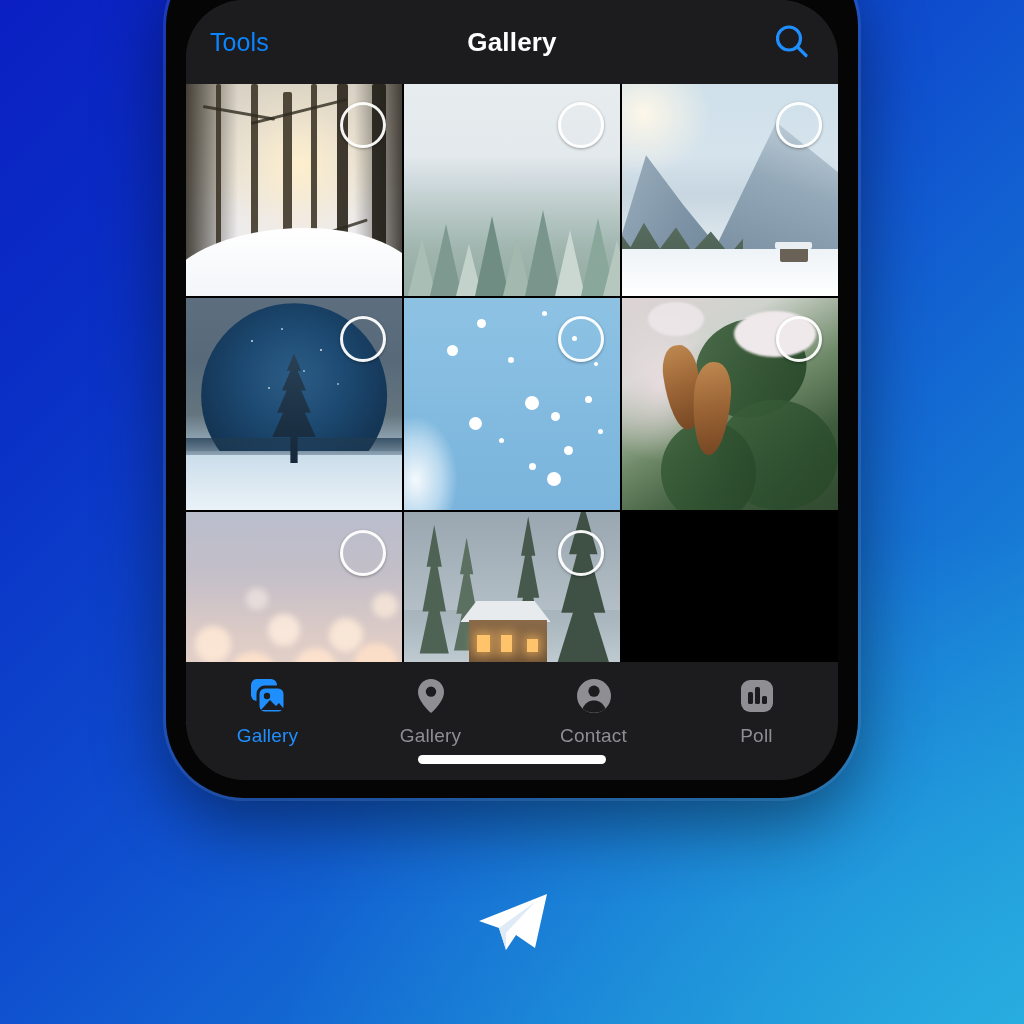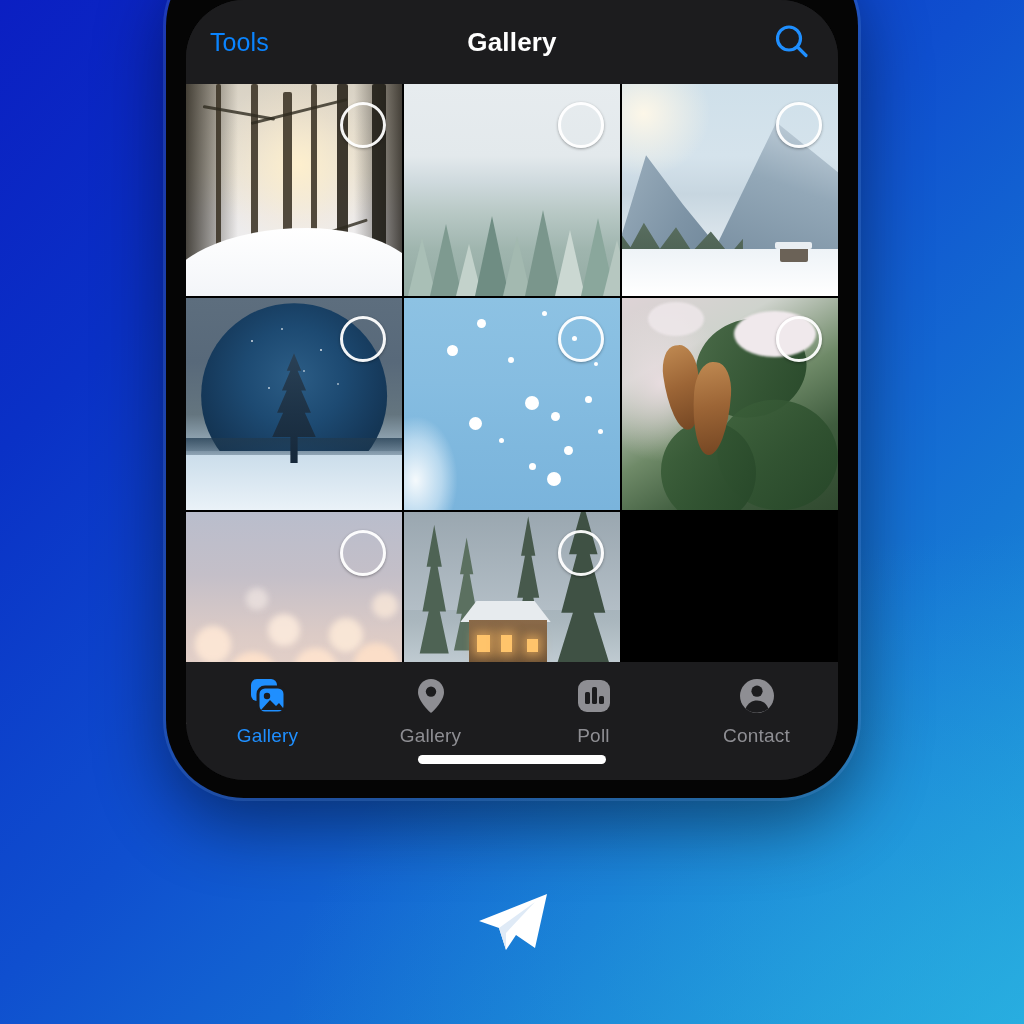--- a/index.html
+++ b/index.html
@@ -368,38 +368,38 @@
                 <path d="M20 3 C12.8 3 7 8.8 7 16 C7 26 20 37 20 37 C20 37 33 26 33 16 C33 8.8 27.2 3 20 3 Z" fill="#8e8e93"></path>
                 <circle cx="20" cy="15.6" r="5.2" fill="#1c1c1e"></circle>
               </svg>
             </div>
             <div class="tab-label">Gallery</div>
           </div>
 
           <div class="tab">
             <div class="tab-ico">
               <svg width="40" height="40" viewBox="0 0 40 40">
+                <circle cx="20" cy="20" r="17" fill="#8e8e93"></circle>
+                <circle cx="20" cy="15.2" r="5.6" fill="#1c1c1e"></circle>
+                <path d="M8.6 32.4 C11 26.8 15.2 24.4 20 24.4 C24.8 24.4 29 26.8 31.4 32.4 A17 17 0 0 1 8.6 32.4 Z" fill="#1c1c1e"></path>
+              </svg>
+            </div>
+            <div class="tab-label">Contact</div>
+          </div>
+
+          <div class="tab">
+            <div class="tab-ico">
+              <svg width="40" height="40" viewBox="0 0 40 40">
                 <rect x="4" y="4" width="32" height="32" rx="9" fill="#8e8e93"></rect>
                 <rect x="11" y="16" width="5" height="12" rx="1.6" fill="#1c1c1e"></rect>
                 <rect x="18" y="11" width="5" height="17" rx="1.6" fill="#1c1c1e"></rect>
                 <rect x="25" y="20" width="5" height="8" rx="1.6" fill="#1c1c1e"></rect>
               </svg>
             </div>
             <div class="tab-label">Poll</div>
-          </div>
-
-          <div class="tab">
-            <div class="tab-ico">
-              <svg width="40" height="40" viewBox="0 0 40 40">
-                <circle cx="20" cy="20" r="17" fill="#8e8e93"></circle>
-                <circle cx="20" cy="15.2" r="5.6" fill="#1c1c1e"></circle>
-                <path d="M8.6 32.4 C11 26.8 15.2 24.4 20 24.4 C24.8 24.4 29 26.8 31.4 32.4 A17 17 0 0 1 8.6 32.4 Z" fill="#1c1c1e"></path>
-              </svg>
-            </div>
-            <div class="tab-label">Contact</div>
           </div>
 
         </div>
 
         <div class="home-ind"></div>
 
       </div>
     </div>
   </div>
 

